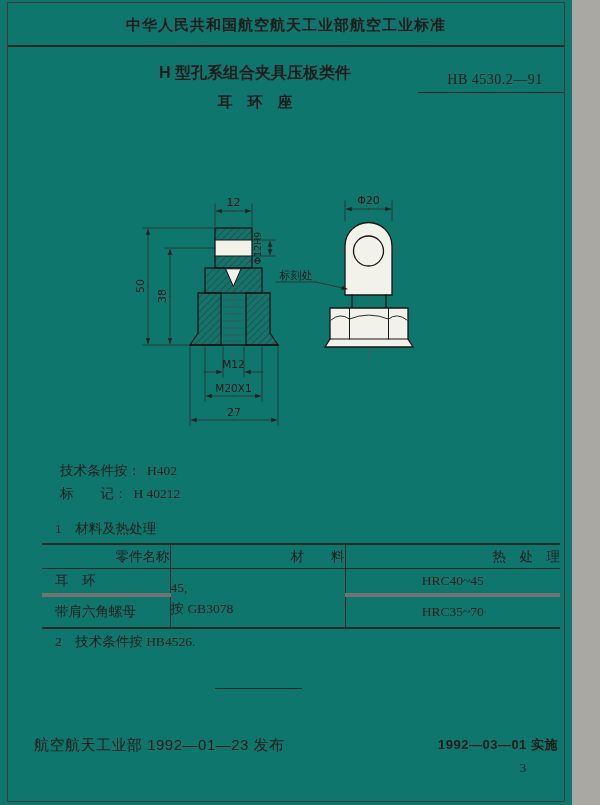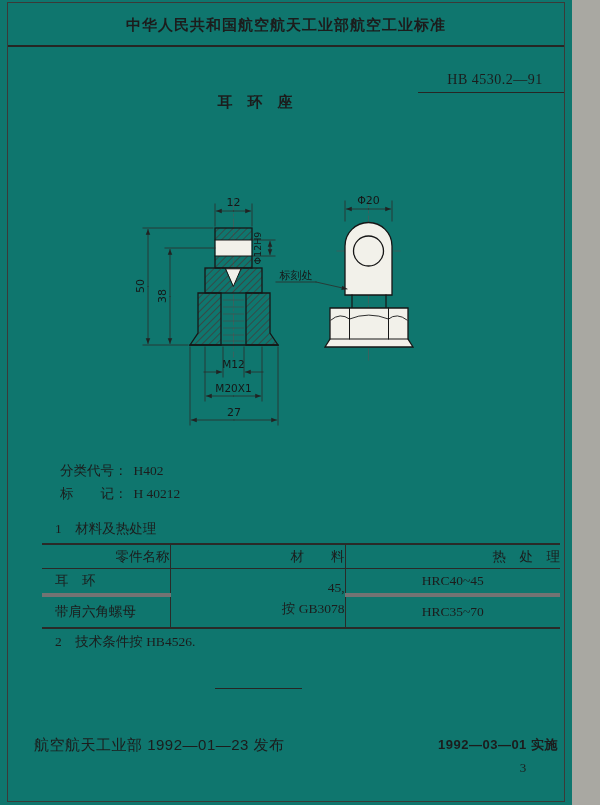--- a/index.html
+++ b/index.html
@@ -49,21 +49,21 @@
   .spec-table th {
     height:23px; text-align:right;
     border-top:2px solid #2a2a28; border-bottom:1px solid #2a2a28;
   }
   .spec-table td { border-bottom:4px solid #737373; }
   .spec-table tr.row2 td { border-bottom:2px solid #2a2a28; height:30px;margin-top:44px; }
   .spec-table tr.row1 td { height:24px; }
   .col-sep { border-left:1px solid #2a2a28; }
   .cell-name { text-align:left; padding-left:13px !important; }
   .cell-heat { text-align:center; }
-  .cell-material { text-align:right; border-bottom:2px solid #2a2a28 !important; }
+  .cell-material { text-align:left; border-bottom:2px solid #2a2a28 !important; }
   .cell-material .m1 { padding-top:1px; }
   .cell-material .m2 { padding-top:4px; }
 
   .mid-rule { position:absolute; left:215px; top:688px; width:87px; border-top:1.5px solid #262624; }
 
   .footer-left {
     position:absolute; left:34px; top:736px; font-size:15px; font-weight:normal;
     font-family:"Liberation Sans", sans-serif; letter-spacing:0.5px;
   }
   .footer-right {
@@ -76,20 +76,21 @@
 </style>
 </head>
 <body>
 
 <div class="page">
   <div class="frame"></div>
 
   <div class="doc-title">中华人民共和国航空航天工业部航空工业标准</div>
   <div class="rule-top"></div>
 
+  <div class="subtitle">H 型孔系组合夹具压板类件</div>
   <div class="std-no">HB 4530.2—91</div>
   <div class="std-rule"></div>
   <div class="part-title">耳　环　座</div>
 
   <svg class="drawing" width="600" height="290" viewBox="0 0 600 290">
     <defs>
       <pattern id="hatch" width="5" height="5" patternUnits="userSpaceOnUse" patternTransform="rotate(45)">
         <line x1="2.5" y1="-1" x2="2.5" y2="6" stroke="#3f3f3d" stroke-width="0.8"></line>
       </pattern>
       <marker id="arr" viewBox="0 0 10 10" refX="9.5" refY="5" markerWidth="9" markerHeight="7" orient="auto-start-reverse">
@@ -206,21 +207,21 @@
       <g>
         <text x="296" y="104" text-anchor="middle" font-size="11">标刻处</text>
         <line x1="276" y1="107" x2="316" y2="107" stroke="#2c2c2a" stroke-width="0.8"></line>
         <line x1="316" y1="107" x2="347" y2="114" stroke="#2c2c2a" stroke-width="0.8" marker-end="url(#arr)"></line>
       </g>
     </g>
   </svg>
 
   <div class="codes">
     <div>
-      <span>分类代号：</span><span class="val">H402</span>
+      <span>技术条件按：</span><span class="val">H402</span>
     </div>
     <div>
       <span>标　　记：</span><span class="val">H 40212</span>
     </div>
   </div>
 
   <div class="section-line s1">1　材料及热处理</div>
 
   <table class="spec-table">
     <colgroup>

